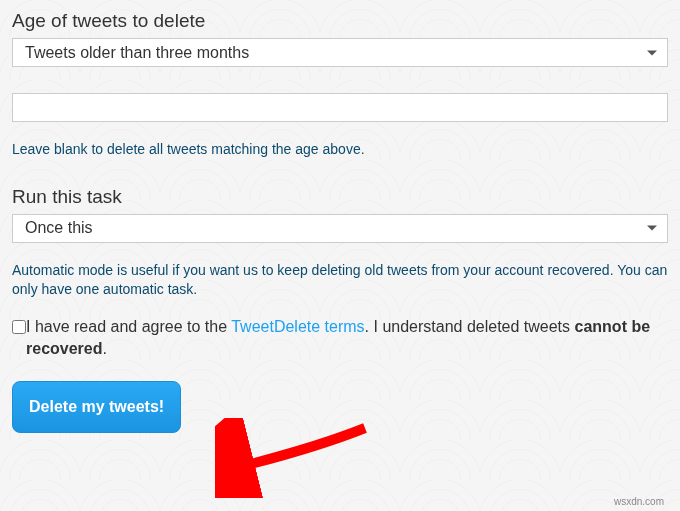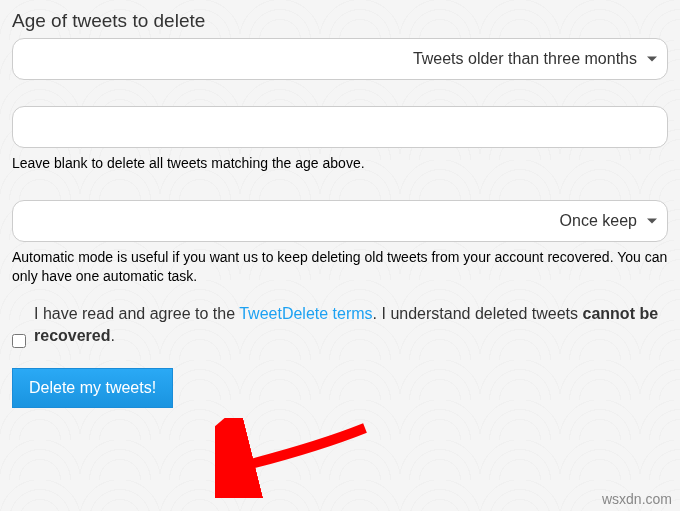--- a/index.html
+++ b/index.html
@@ -25,26 +25,25 @@
     }
     .label {
       font-size: 19px;
       color: #333;
       margin-bottom: 6px;
       display: block;
     }
     .select-wrap, .input-wrap {
       background: #fff;
       border: 1px solid #ccc;
-      border-radius: 12px;
+      border-radius: 0;
       position: relative;
-      height: 42px;
+      height: 29px;
       display: flex;
       align-items: center;
-      justify-content: flex-end;
     }
     .select-wrap {
       padding: 0 30px 0 12px;
     }
     .input-wrap {
       padding: 0 12px;
     }
     .select-value {
       font-size: 16px;
       color: #333;
@@ -63,31 +62,30 @@
     .text-input {
       border: none;
       outline: none;
       width: 100%;
       height: 100%;
       font-size: 16px;
       background: transparent;
     }
     .help-text {
       font-size: 14px;
-      color: #000000;
-      margin-top: 6px;
+      color: #0c4a6e;
+      margin-top: 18px;
       line-height: 1.4;
     }
     .section-gap {
       height: 18px;
     }
     .checkbox-row {
       display: flex;
-      align-items: flex-end;
-      gap: 8px;
+      align-items: flex-start;
       margin-top: 16px;
       margin-bottom: 20px;
     }
     .checkbox {
       width: 14px;
       height: 14px;
       margin-top: 4px;
       flex-shrink: 0;
     }
     .checkbox-label {
@@ -99,36 +97,37 @@
       color: #1da1f2;
     }
     .bold {
       font-weight: 600;
     }
     .submit-btn {
       background: #1da1f2;
       background: linear-gradient(to bottom, #2aa9f5, #1a94e0);
       color: #fff;
       border: 1px solid #1a8cd8;
-      border-radius: 0;
-      padding: 10px 16px;
+      border-radius: 8px;
+      padding: 16px 16px;
       font-size: 16px;
       cursor: pointer;
+      font-weight: bold;
     }
     .arrow-annotation {
       position: absolute;
       left: 215px;
       top: 418px;
       pointer-events: none;
     }
     .watermark {
       position: absolute;
-      right: 8px;
+      right: 16px;
       bottom: 4px;
-      font-size: 14px;
+      font-size: 10px;
       color: #888;
     }
   </style>
 </head>
 <body>
 
 
 
 <div class="form-group">
   <label class="label">Age of tweets to delete</label>
@@ -143,22 +142,23 @@
 <div class="form-group">
   <div class="input-wrap">
     <input type="text" class="text-input" value="" style="">
   </div>
   <div class="help-text">Leave blank to delete all tweets matching the age above.</div>
 </div>
 
 <div class="section-gap"></div>
 
 <div class="form-group">
+  <label class="label">Run this task</label>
   <div class="select-wrap">
-    <span class="select-value">Once keep</span>
+    <span class="select-value">Once this</span>
     <span class="select-arrow"></span>
   </div>
   <div class="help-text">Automatic mode is useful if you want us to keep deleting old tweets from your account recovered. You can only have one automatic task.</div>
 </div>
 
 <div class="checkbox-row">
   <input type="checkbox" class="checkbox" style="">
   <label class="checkbox-label">
     <span>I have read and agree to the </span><span class="link">TweetDelete terms</span><span>. I understand deleted tweets </span><span class="bold">cannot be recovered</span><span>.</span>
   </label>

